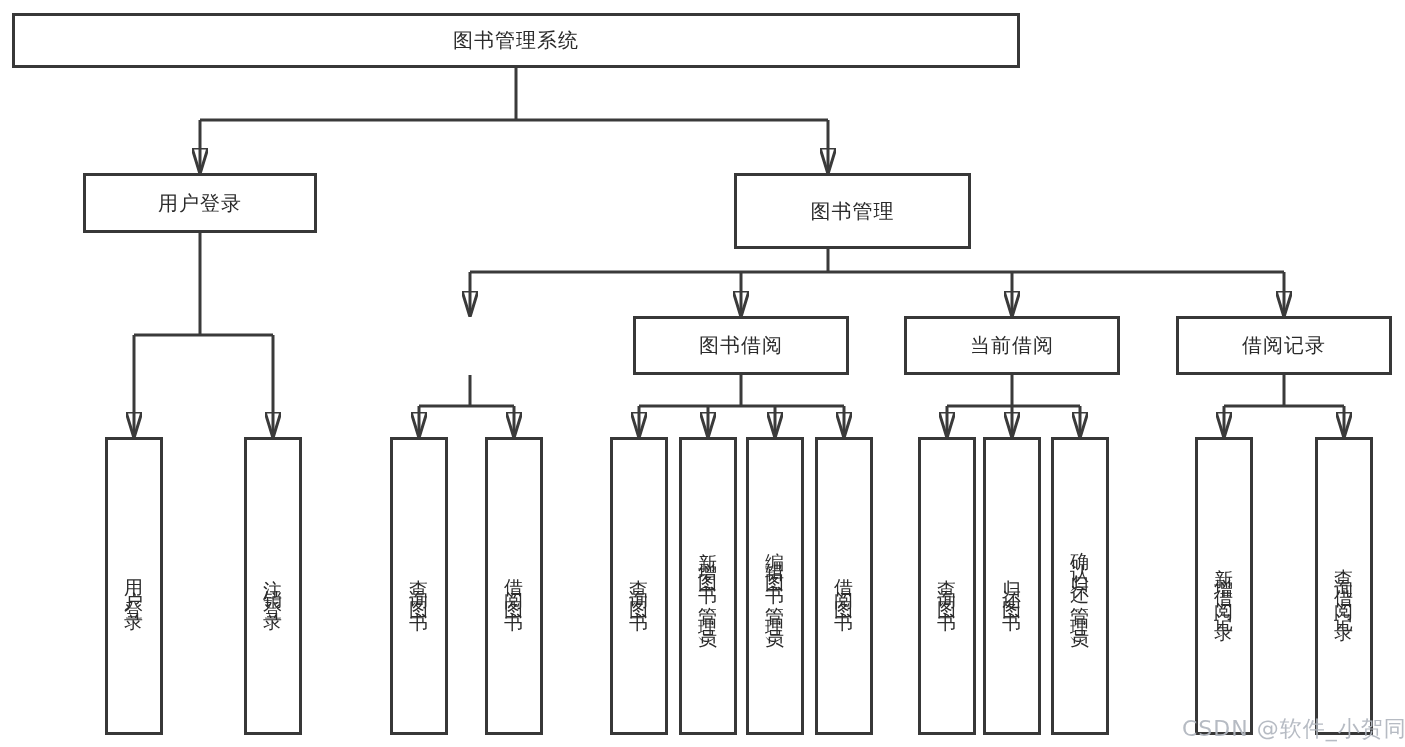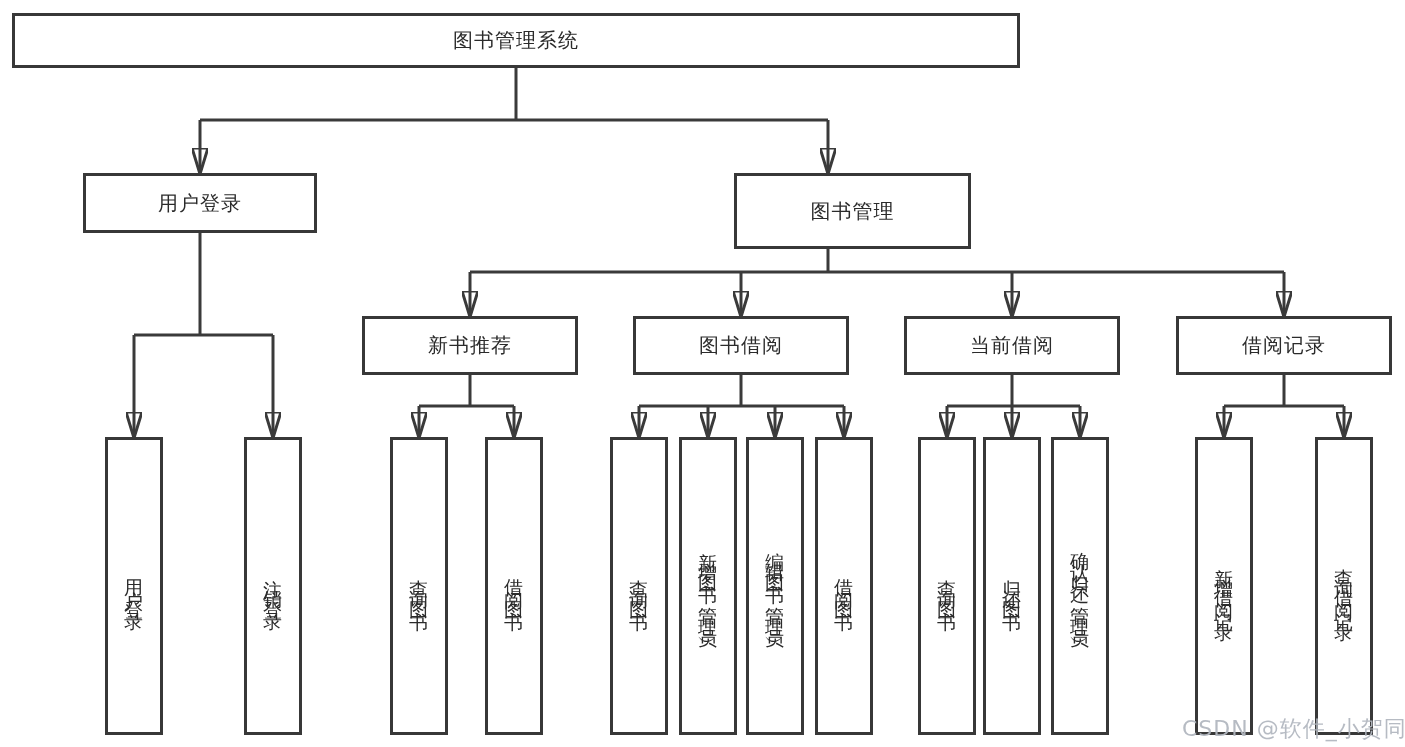--- a/index.html
+++ b/index.html
@@ -128,21 +128,20 @@
     <line x1="1080" y1="406" x2="1080" y2="434" marker-end="url(#arw)"></line>
     <line x1="1224" y1="406" x2="1224" y2="434" marker-end="url(#arw)"></line>
     <line x1="1344" y1="406" x2="1344" y2="434" marker-end="url(#arw)"></line>
   </svg>
 
   <div class="hbox root">图书管理系统</div>
 
   <div class="hbox lvl2-a">用户登录</div>
   <div class="hbox lvl2-b">图书管理</div>
 
-  <div class="hbox lvl3 l3-1">新书推荐</div>
   <div class="hbox lvl3 l3-2">图书借阅</div>
   <div class="hbox lvl3 l3-4">借阅记录</div>
   <div class="hbox lvl3 l3-3">当前借阅</div>
 
   <div class="vbox lfA1">用户登录</div>
   <div class="vbox lfA2">注销登录</div>
 
   <div class="vbox lfB1">查询图书</div>
   <div class="vbox lfB2">借阅图书</div>
 

